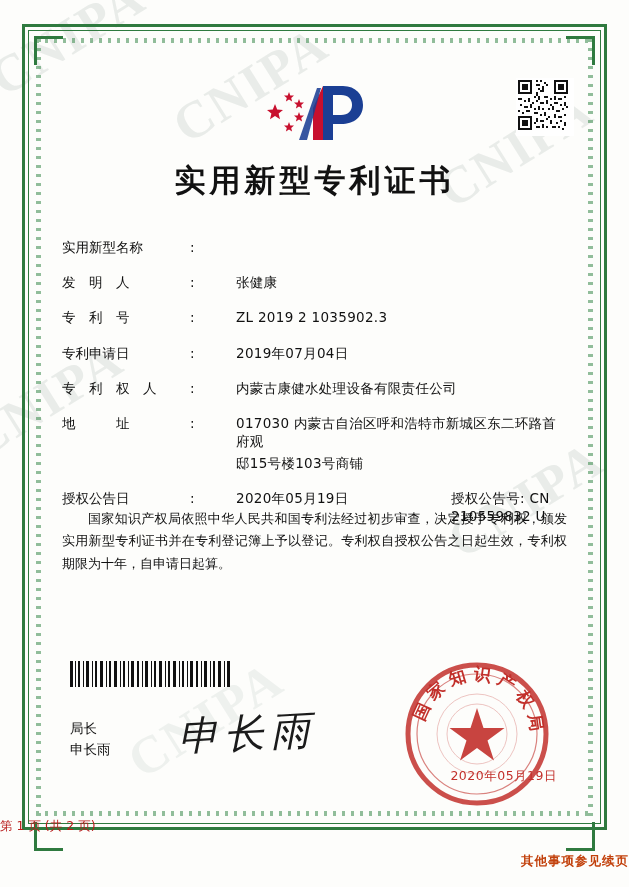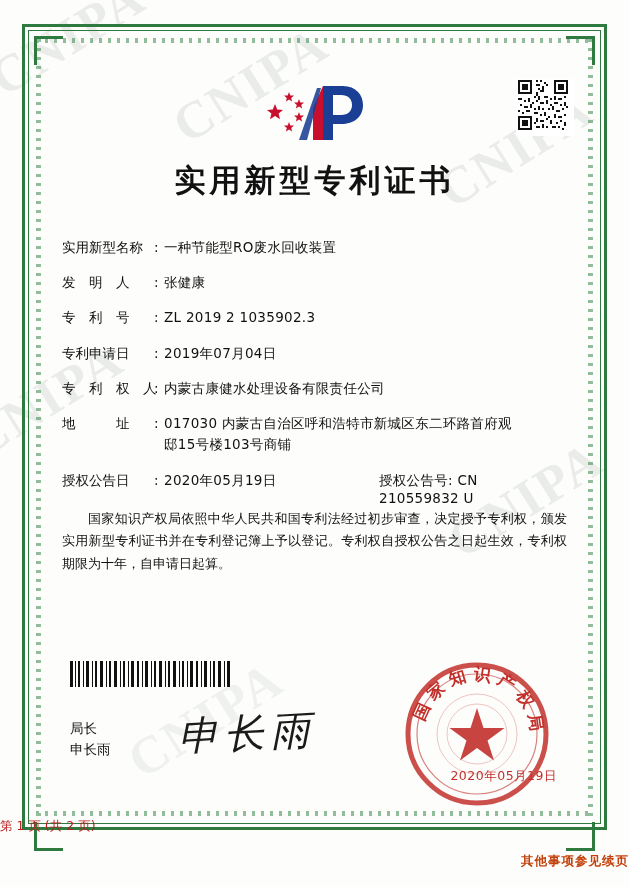--- a/index.html
+++ b/index.html
@@ -127,20 +127,21 @@
     left: 62px; top: 238px;
     width: 500px;
     font-size: 13.5px;
     line-height: 1.35;
     color: #111;
   }
   .field-row {
     display: flex;
     margin-bottom: 17px;
     align-items: flex-start;
+    gap: 36px;
   }
   .field-label {
     width: 92px;
     flex: 0 0 92px;
     letter-spacing: 0px;
     white-space: nowrap;
   }
   .field-colon {
     flex: 0 0 10px;
     text-align: left;
@@ -346,21 +347,20 @@
     </svg>
   </div>
 
   <div class="doc-title">实用新型专利证书</div>
 
   <div class="fields">
 
     <div class="field-row">
       <div class="field-label">实用新型名称</div>
       <div class="field-colon">:</div>
-      <div class="field-value">一种节能型RO废水回收装置</div>
     </div>
 
     <div class="field-row">
       <div class="field-label">发　明　人</div>
       <div class="field-colon">:</div>
       <div class="field-value">张健康</div>
     </div>
 
     <div class="field-row">
       <div class="field-label">专　利　号</div>

